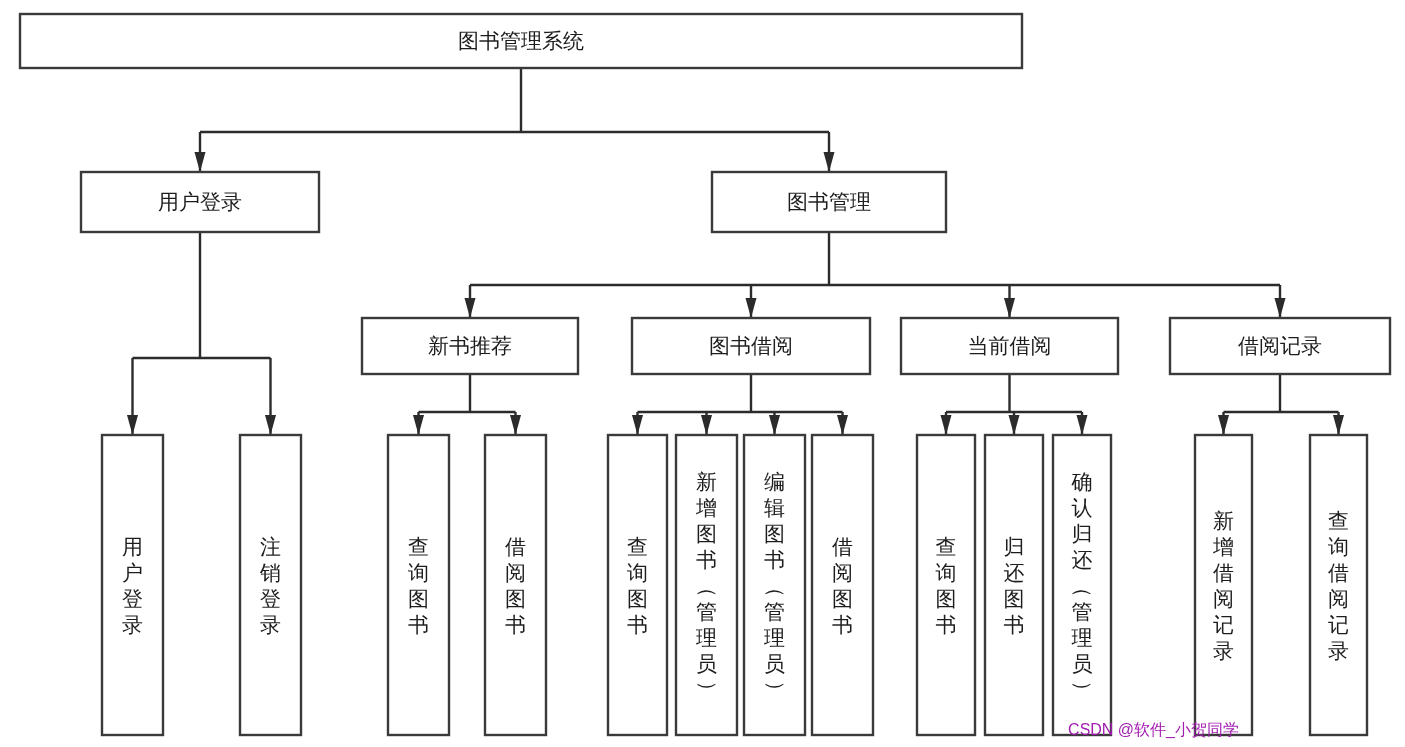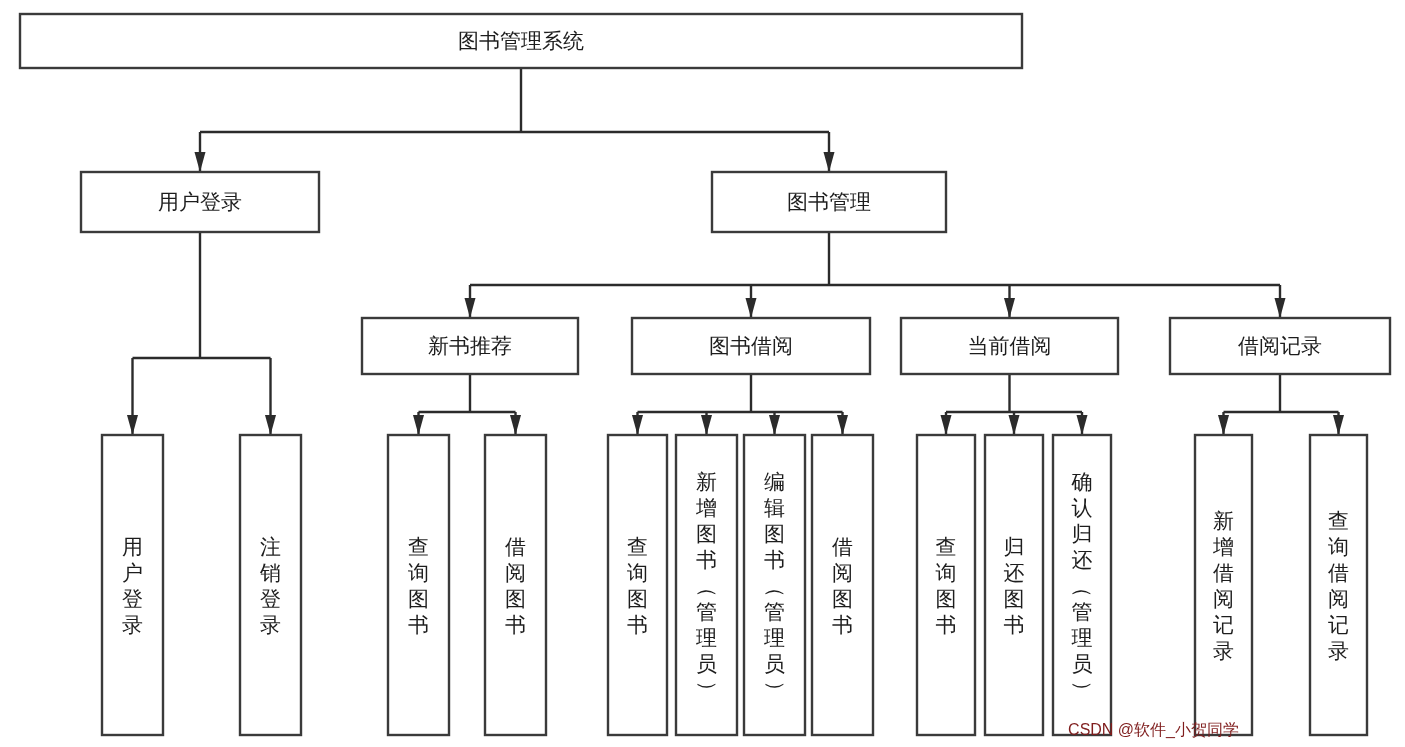--- a/index.html
+++ b/index.html
@@ -54,21 +54,21 @@
     font-size: 21px;
     fill: #1d1d1d;
     letter-spacing: 0px;
   }
   .watermark {
     position: absolute;
     right: 14px;
     bottom: 6px;
     font-family: "Liberation Sans", "DejaVu Sans", sans-serif;
     font-size: 16px;
-    color: #7f1d1d;
+    color: #a21caf;
     white-space: nowrap;
     user-select: none;
   }
 </style>
 </head>
 <body>
 
 <div id="diagram-root">
   <svg class="flow" id="flow-svg" viewBox="0 0 1405 747">
       <g>

